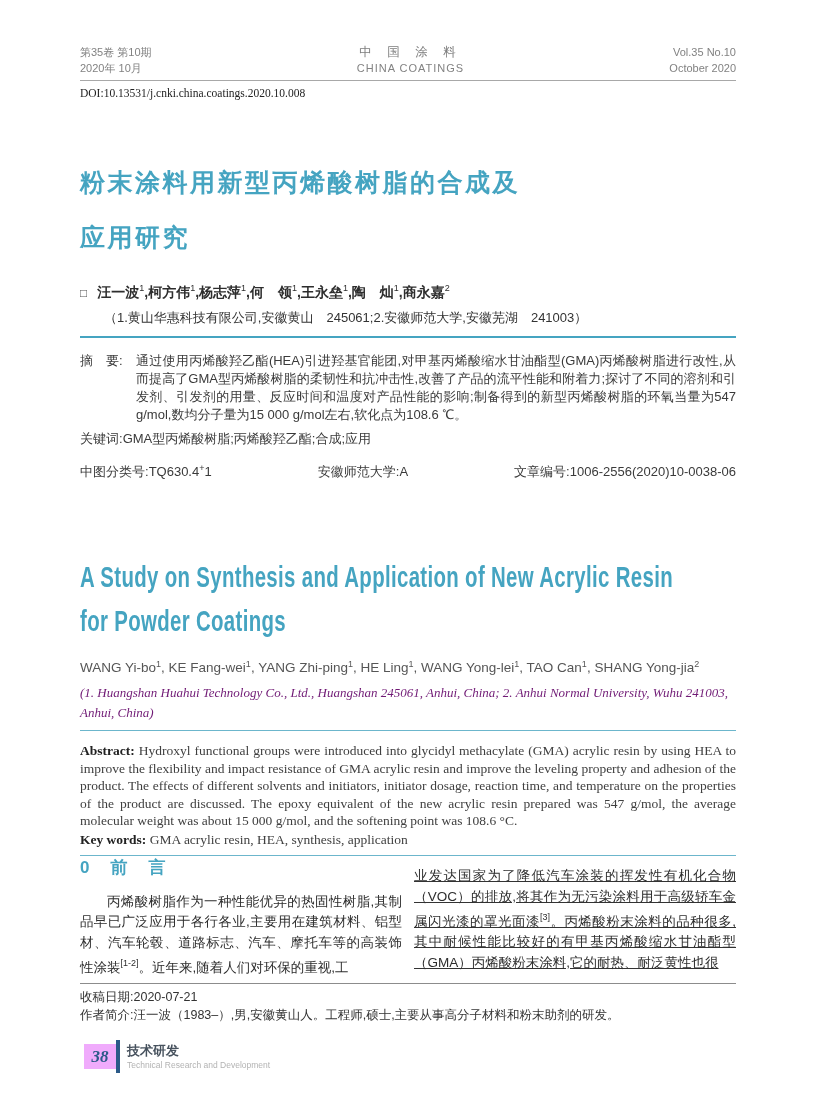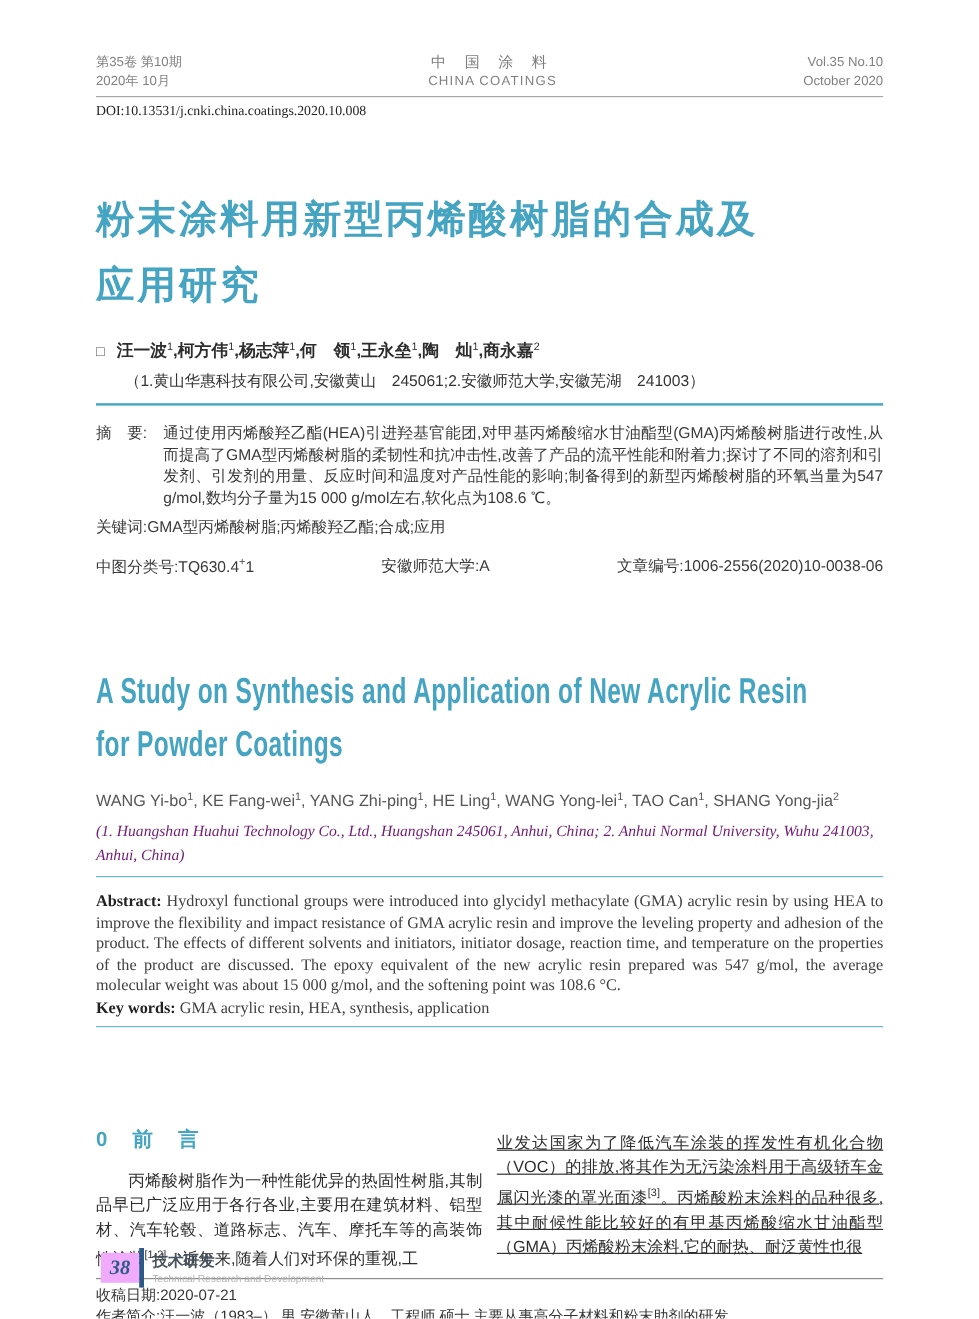--- a/index.html
+++ b/index.html
@@ -17,21 +17,21 @@
   .jheader .h-center { text-align:center; }
   .journal-cn { font-size:12.5px; letter-spacing:6px; color:#7d7d7d; }
   .journal-en { letter-spacing:1px; }
   .h-right { text-align:right; }
   .header-rule { border-bottom:1px solid #a8a8a8; margin-top:4px; }
   .doi { margin-top:6px; font-family:"Liberation Serif", serif; font-weight:400;
     font-size:11.5px; color:#222; }
 
   
   .title-cn { margin-top:56px; color:#45a4c1; font-weight:800;
-    font-size:32px; line-height:55px; letter-spacing:2.5px; }
+    font-size:25px; line-height:55px; letter-spacing:2.5px; }
   .title-cn span { display:block; white-space:nowrap; }
 
   .authors-cn { margin-top:18px; font-size:14px; font-weight:700; color:#2d2d2d; }
   .author-marker { font-weight:400; color:#555; font-size:12px; margin-right:10px; }
   .authors-cn sup { font-size:9px; font-weight:400; }
   .affiliation-cn { margin-top:7px; padding-left:24px; font-size:13px; color:#333; }
   .rule-teal-thick { margin-top:9px; height:2px; background:#45a4c1; }
 
   
   .abstract-cn { margin-top:14px; display:flex; font-size:13px; line-height:18px; color:#3a3a3a; }
@@ -54,21 +54,21 @@
   .rule-teal-thin { margin-top:7px; border-top:1px solid #6cb6cc; }
 
   
   .abstract-en { margin-top:11px; font-family:"Liberation Serif", serif;
     font-size:13.5px; line-height:17.5px; color:#404040; text-align:justify; }
   .abstract-en b, .keywords-en b { font-family:"Liberation Serif", serif; color:#222; }
   .keywords-en { margin-top:2px; font-family:"Liberation Serif", serif;
     font-size:13.5px; color:#404040; }
 
   
-  .section0 { margin-top:82px; display:flex; gap:12px; }
+  .section0 { display:flex; gap:12px;align-items:center; }
   .col { flex:1 1 0; }
   .sec-heading { color:#45a4c1; font-weight:700; font-size:17px;
     letter-spacing:2px; margin-bottom:13px; }
   .body-p { font-size:13.5px; line-height:20.5px; text-align:justify; color:#2e2e2e; }
   .body-p sup { font-size:9px; }
   .indent2 { text-indent:2em; }
   .col-right { padding-top:5px;text-decoration:underline; }
 
   
   .foot-divider { margin-top:5px; border-top:1px solid #8c8c8c; }

